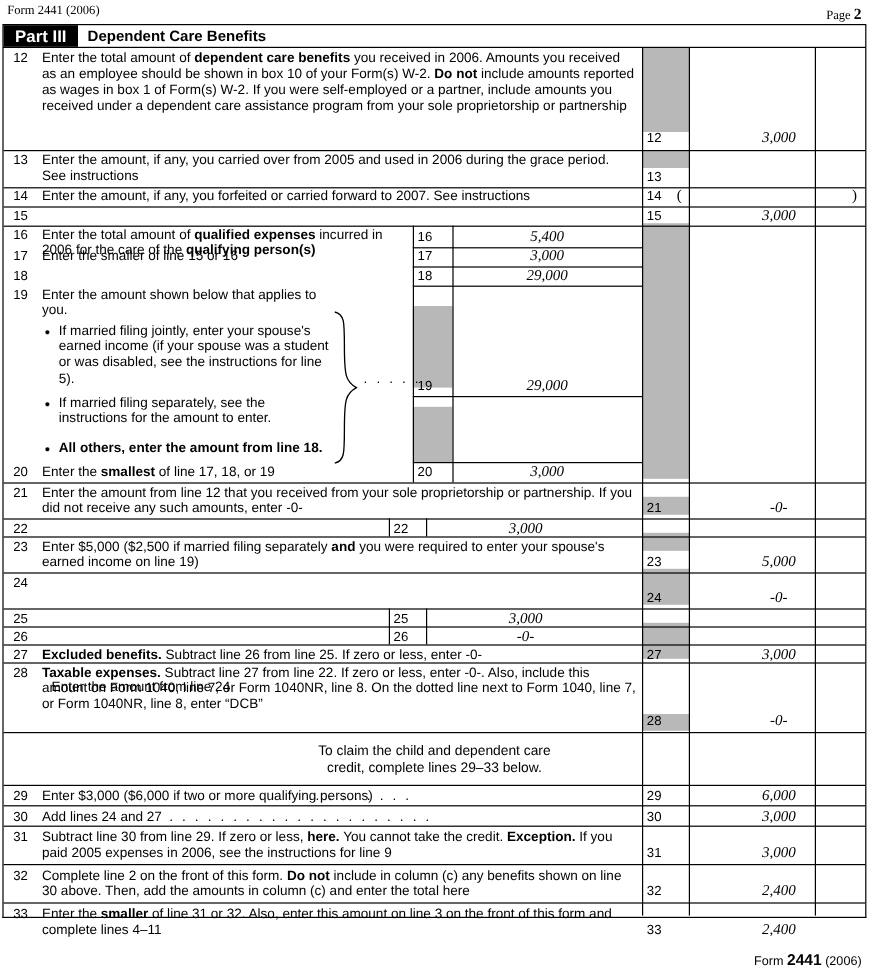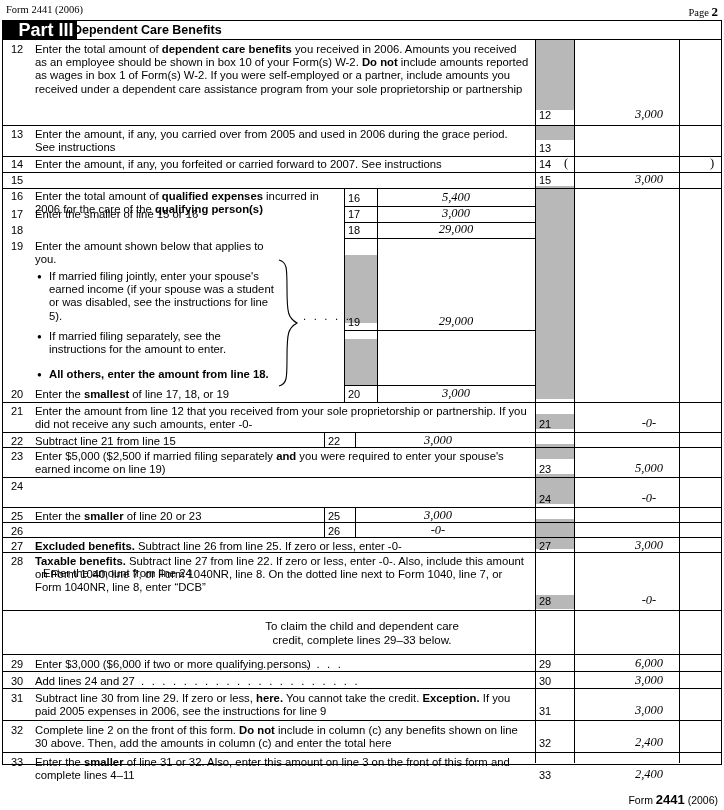--- a/index.html
+++ b/index.html
@@ -41,24 +41,23 @@
     background: #fff;
     box-sizing: border-box;
   }
   .partband .pbox {
     position: absolute; left: 0; top: 0;
     width: 62px; height: 18px;
     background: #000;
     color: #fff;
     font-family: "Liberation Sans", sans-serif;
     font-weight: bold;
-    font-size: 18px;
+    font-size: 14px;
     text-align: center;
     line-height: 18px;
-    padding-left: 12px;
   }
   .partband .ptitle {
     position: absolute; left: 70px; top: 0;
     height: 18px; line-height: 18px;
     font-family: "Liberation Sans", sans-serif;
     font-weight: bold;
     font-size: 12.5px;
   }
 
   
@@ -281,23 +280,20 @@
     <div class="rowtext" style="left:32px; top:365px; width:495px;">
       Enter the amount from line 12 that you received from your sole proprietorship or partnership.
       If you did not receive any such amounts, enter -0-
     </div>
     <div class="boxnum" style="left:536px; top:378px;">21</div>
     <div class="amt" style="left:572px; top:376px; width:148px;">-0-</div>
 
     <div class="hline" style="left:0px; top:392px; width:718px;"></div>
 
     <div class="rownum" style="left:8px; top:395px;">22</div>
-    <div class="rowtext" style="left:32px; top:395px; width:285px;">
-      Subtract line 21 from line 15
-    </div>
     <div class="boxnum" style="left:325px; top:395px;">22</div>
     <div class="amt" style="left:355px; top:393px; width:160px;">3,000</div>
     <div class="vline" style="left:321px; top:392px; height:15px;"></div>
     <div class="vline" style="left:352px; top:392px; height:15px;"></div>
 
     <div class="hline" style="left:0px; top:407px; width:718px;"></div>
 
     <div class="rownum" style="left:8px; top:410px;">23</div>
     <div class="rowtext" style="left:32px; top:410px; width:495px;">
       Enter $5,000 ($2,500 if married filing separately <b>and</b> you were required to enter your
@@ -308,23 +304,20 @@
 
     <div class="hline" style="left:0px; top:437px; width:718px;"></div>
 
     <div class="rownum" style="left:8px; top:440px;">24</div>
     <div class="boxnum" style="left:536px; top:453px;">24</div>
     <div class="amt" style="left:572px; top:451px; width:148px;">-0-</div>
 
     <div class="hline" style="left:0px; top:467px; width:718px;"></div>
 
     <div class="rownum" style="left:8px; top:470px;">25</div>
-    <div class="rowtext" style="left:32px; top:470px; width:285px;">
-      Enter the <b>smaller</b> of line 20 or 23
-    </div>
     <div class="boxnum" style="left:325px; top:470px;">25</div>
     <div class="amt" style="left:355px; top:468px; width:160px;">3,000</div>
 
     <div class="hline" style="left:0px; top:482px; width:718px;"></div>
 
     <div class="rownum" style="left:8px; top:485px;">26</div>
     <div class="rowtext" style="left:40px; top:485px; width:285px;margin-top:42px;">
       Enter the amount from line 24
     </div>
     <div class="boxnum" style="left:325px; top:485px;">26</div>
@@ -338,21 +331,21 @@
     <div class="rowtext" style="left:32px; top:500px; width:495px;">
       <b>Excluded benefits.</b> Subtract line 26 from line 25. If zero or less, enter -0-
     </div>
     <div class="boxnum" style="left:536px; top:500px;">27</div>
     <div class="amt" style="left:572px; top:498px; width:148px;">3,000</div>
 
     <div class="hline" style="left:0px; top:512px; width:718px;"></div>
 
     <div class="rownum" style="left:8px; top:515px;">28</div>
     <div class="rowtext" style="left:32px; top:515px; width:495px;">
-      <b>Taxable benefits.</b> Subtract line 27 from line 22. If zero or less, enter -0-. Also, include this
+      <b>Taxable expenses.</b> Subtract line 27 from line 22. If zero or less, enter -0-. Also, include this
       amount on Form 1040, line 7, or Form 1040NR, line 8. On the dotted line next to Form
       1040, line 7, or Form 1040NR, line 8, enter “DCB”
     </div>
     <div class="boxnum" style="left:536px; top:555px;">28</div>
     <div class="amt" style="left:572px; top:553px; width:148px;">-0-</div>
 
     <div class="hline" style="left:0px; top:570px; width:718px;"></div>
 
     <div class="centernote" style="left:0px; top:580px;">To claim the child and dependent care</div>
     <div class="centernote" style="left:0px; top:594px;">credit, complete lines 29–33 below.</div>

